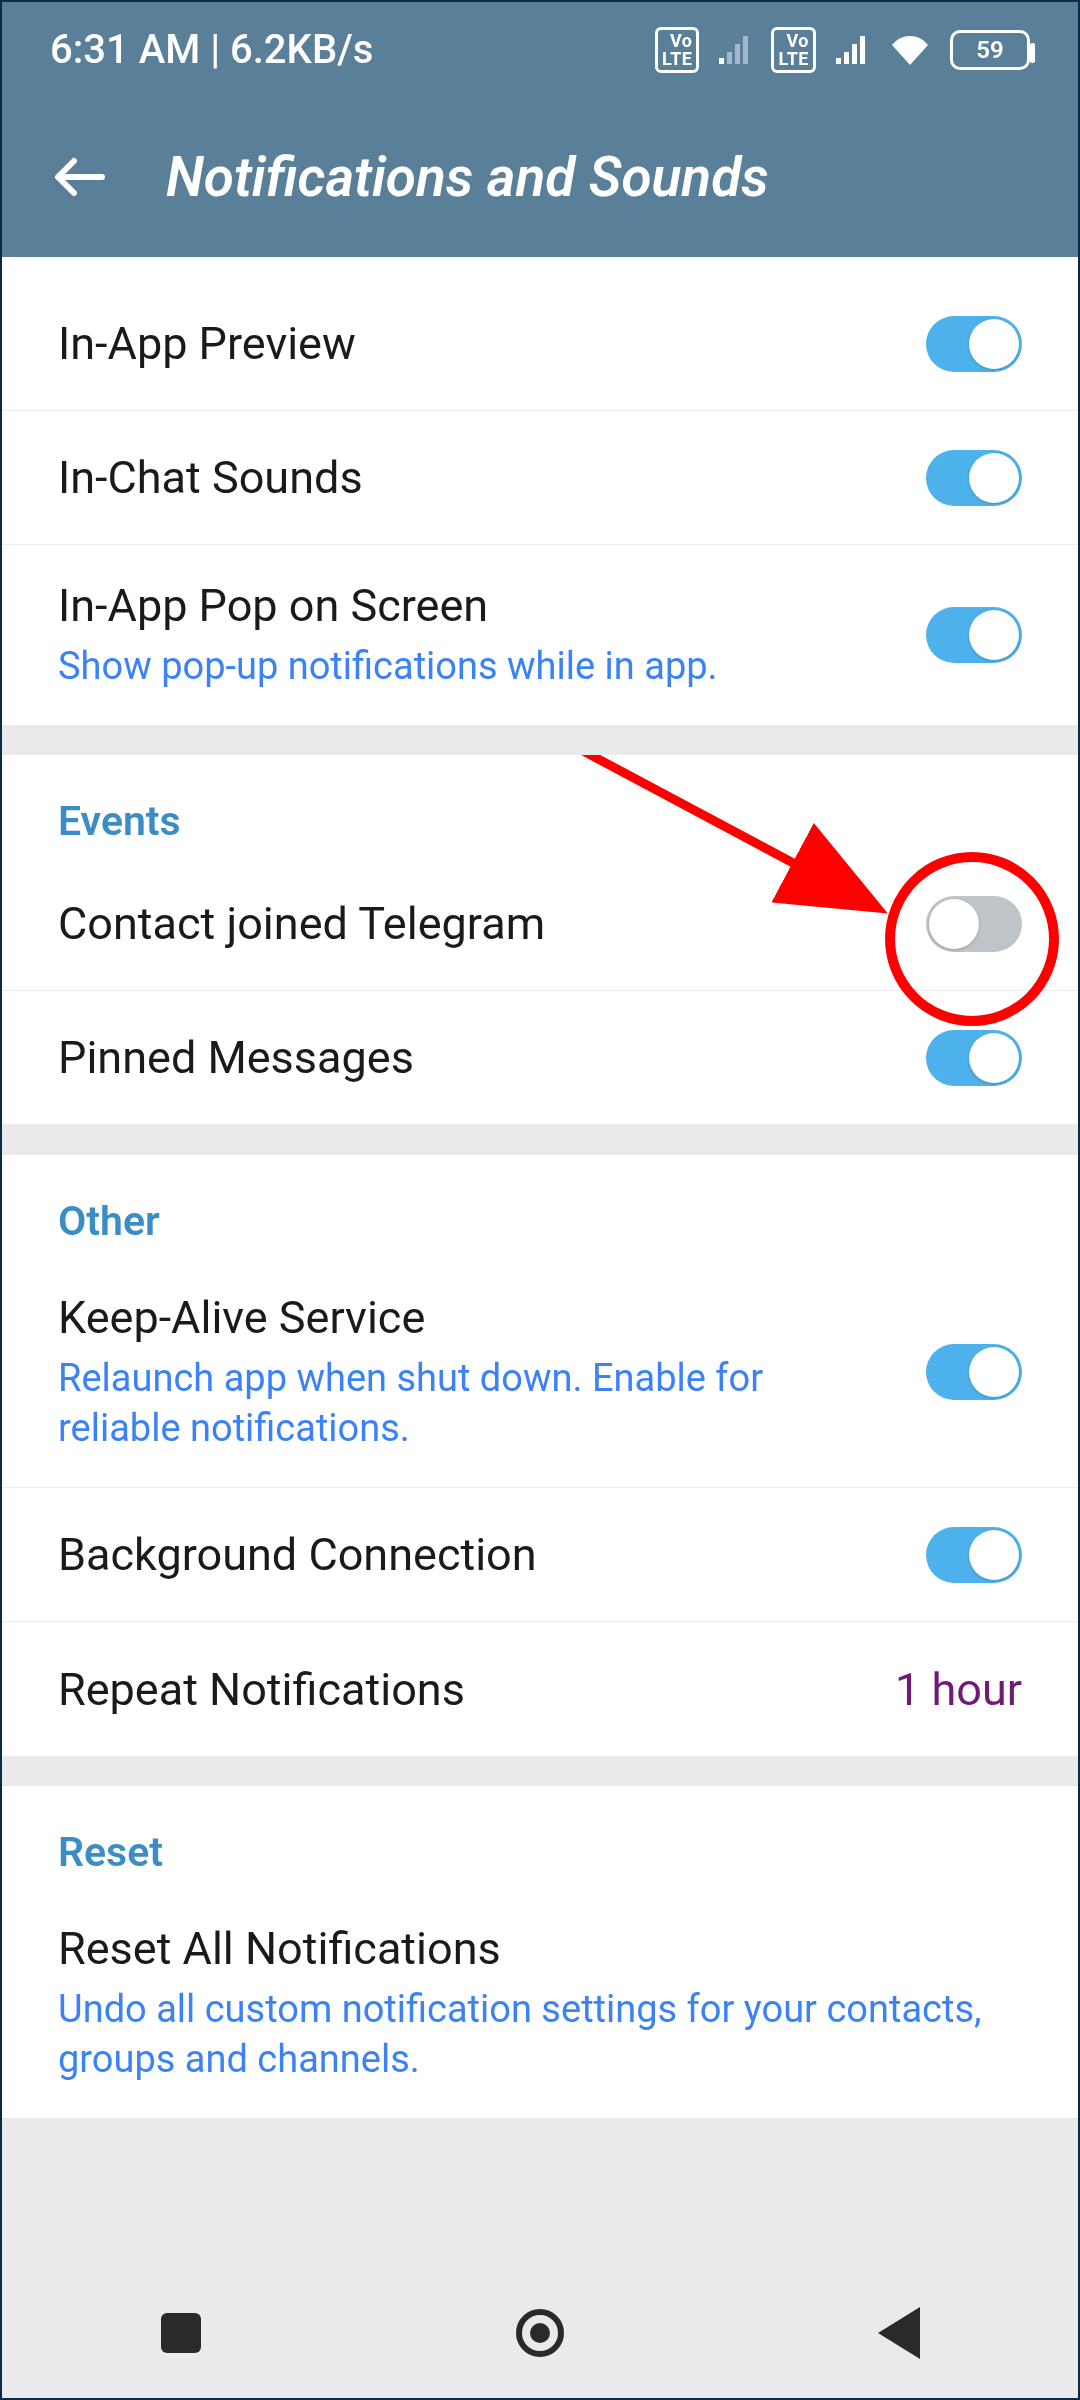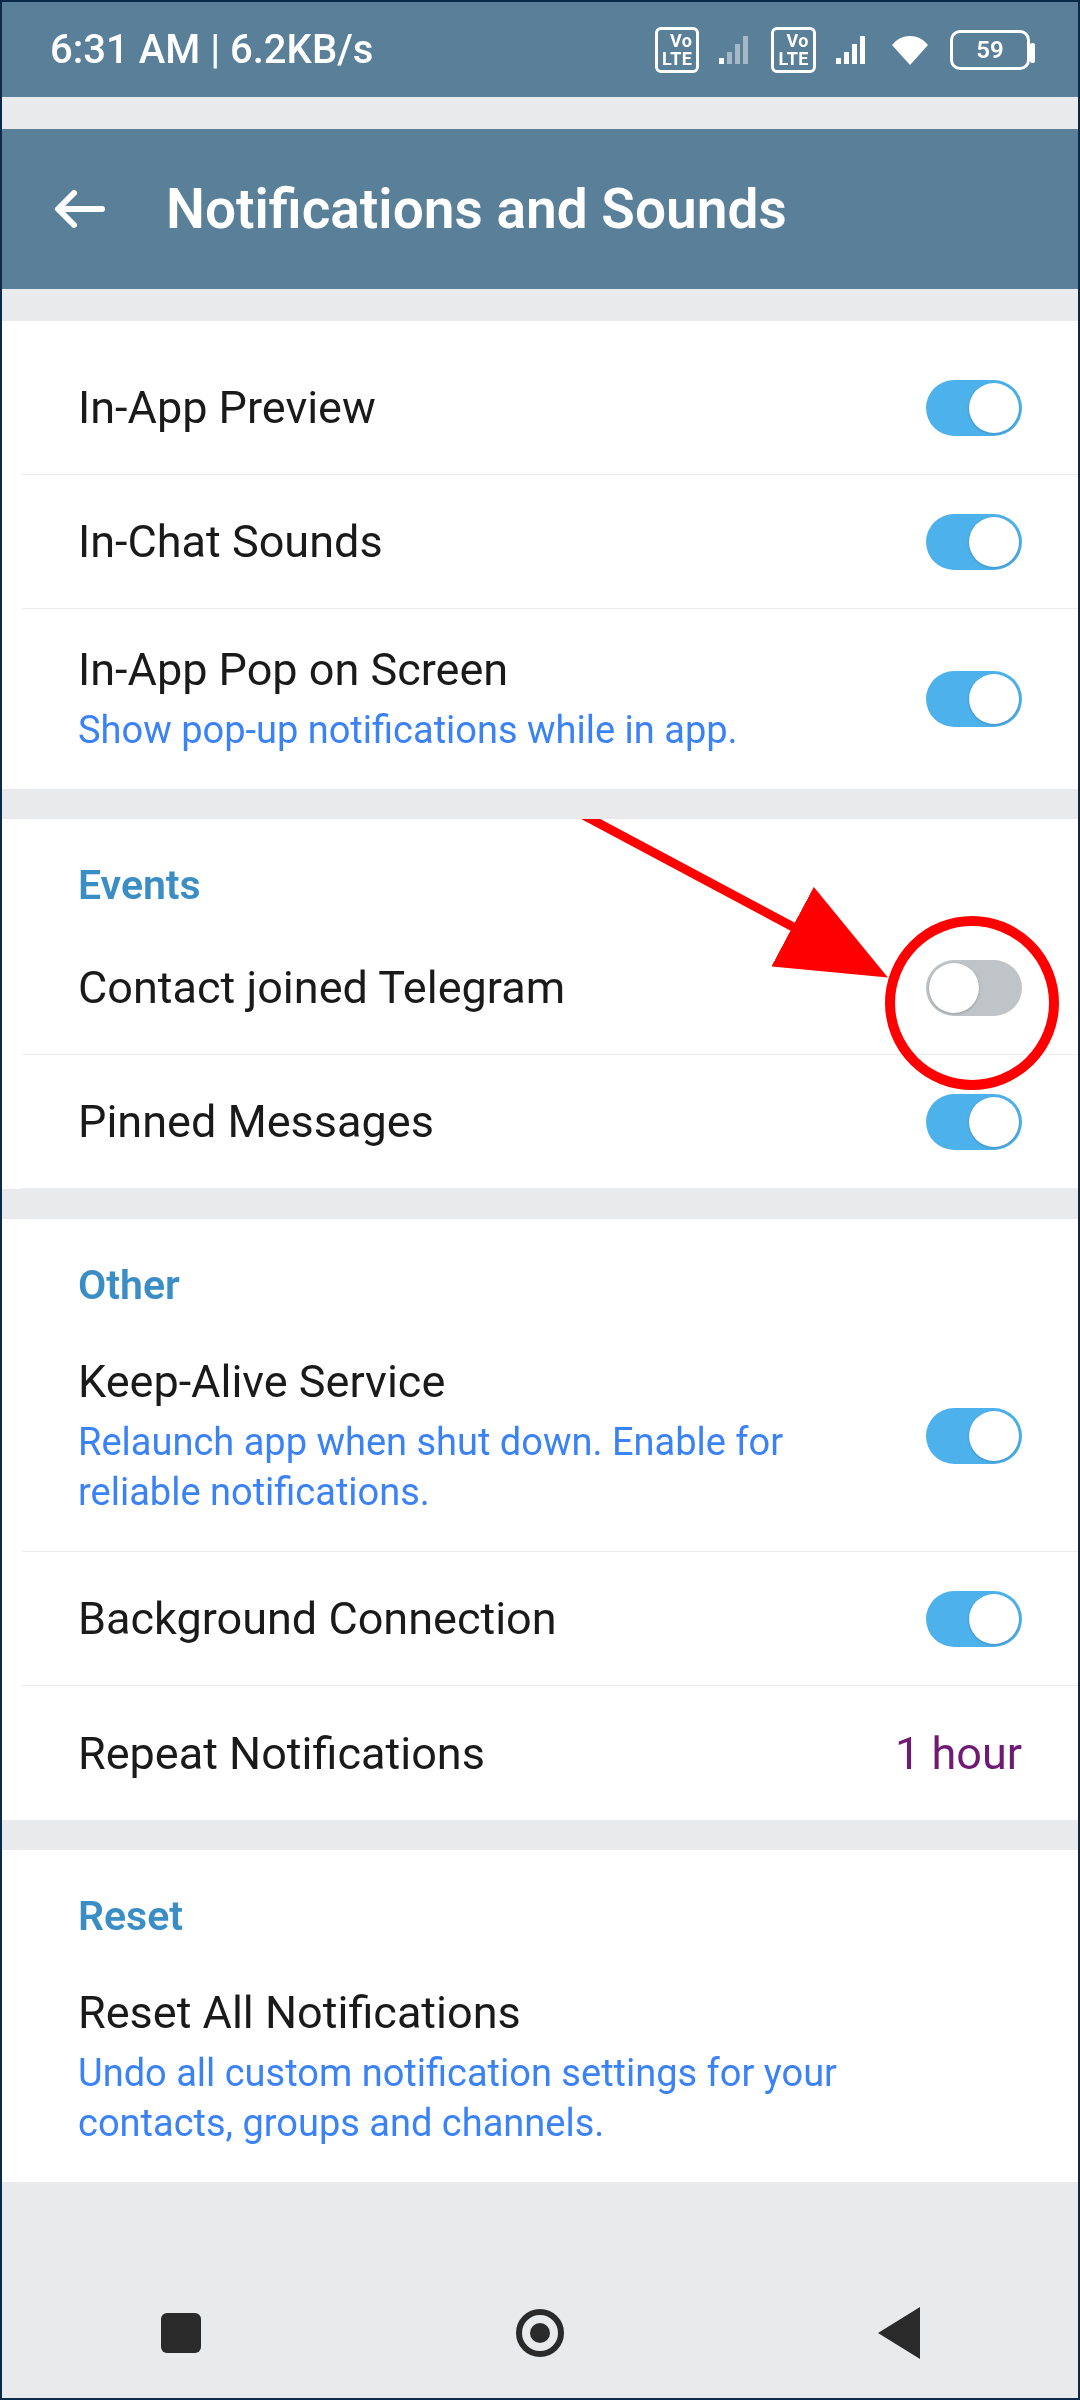--- a/index.html
+++ b/index.html
@@ -1,33 +1,33 @@
 <!DOCTYPE html>
 <html><head>
 <meta charset="utf-8">
 <style>
   * { box-sizing: border-box; margin: 0; padding: 0; }
   html, body { width: 1080px; height: 2400px; font-family: Roboto, -apple-system, "Helvetica Neue", Arial, sans-serif; background:#e9eaeb; }
-  .screen { width:1080px; height:2400px; background:#e9eaeb; display:flex; flex-direction:column; border:2px solid #0b2a4a;gap:32px; }
+  .screen { width:1080px; height:2400px; background:#e9eaeb; display:flex; flex-direction:column; border:2px solid #0b2a4a; }
 
   
   .statusbar { background:#5a7f99; color:#fff; height:95px; display:flex; align-items:center; justify-content:space-between; padding:0 48px; font-size:40px; font-weight:500; }
   .status-right { display:flex; align-items:center; gap:18px; }
   .lte-badge { border:3px solid #fff; border-radius:6px; font-size:18px; font-weight:700; padding:2px 4px; line-height:1; letter-spacing:0.5px;text-align:right; }
   .sig-icon svg, .wifi-icon svg { display:block; }
   .battery { border:3px solid #fff; border-radius:10px; width:80px; height:40px; position:relative; display:flex; align-items:center; justify-content:center; font-size:24px; font-weight:600; }
   .battery::after { content:""; position:absolute; right:-8px; top:10px; width:5px; height:20px; background:#fff; border-radius:2px; }
 
-  .header { background:#5a7f99; color:#fff; height:160px; display:flex; align-items:center; padding:0 48px; gap:56px; }
+  .header { background:#5a7f99; color:#fff; height:160px; display:flex; align-items:center; padding:0 48px; gap:56px;font-style:italic; }
   .back-btn { width:60px; height:60px; display:flex; align-items:center; justify-content:center; }
   .header-title { font-size:55px; font-weight:600; }
 
   .content { flex:1; overflow:hidden; background:#e9eaeb; }
 
-  .group { background:#fff;padding-left:20px; }
+  .group { background:#fff; }
   .group + .group { margin-top:30px; }
 
   .section-head { color:#3b8dc6; font-size:41px; font-weight:600; padding:42px 56px 12px 56px; }
 
   .row { display:flex; align-items:center; justify-content:space-between; padding:34px 56px; min-height:134px; }
   .row + .row, .section-head + .row { border-top:0; }
   .row:not(:last-child) { border-bottom:1px solid #ececec; }
   .row-text { flex:1; padding-right:40px; }
   .row-title { font-size:45px; color:#1a1a1a; font-weight:400; }
   .row-sub { font-size:38px; color:#3b82f6; margin-top:10px; line-height:1.3; }

